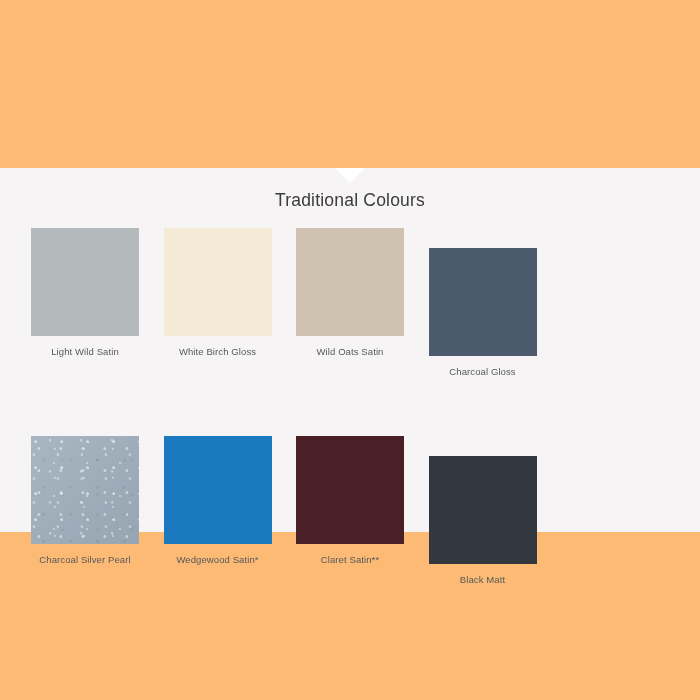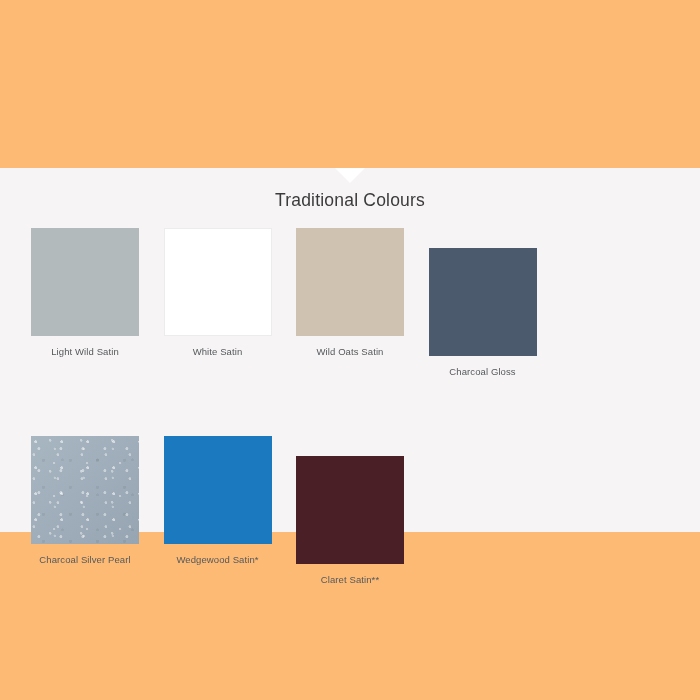--- a/index.html
+++ b/index.html
@@ -134,25 +134,25 @@
 
     <div class="swatch-grid">
 
       <div class="swatch-row">
 
         <div class="swatch-cell">
           <span class="swatch-chip" style="background-color: rgb(178, 186, 187);"></span>
           <span class="swatch-label">Light Wild Satin</span>
         </div>
 
+        <div class="swatch-cell">
+          <span class="swatch-chip" style="background-color: rgb(244, 234, 214);"></span>
+          <span class="swatch-label">White Birch Gloss</span>
+        </div>
 
-        <div class="swatch-cell">
-          <span class="swatch-chip bordered" style="background-color: rgb(255, 255, 255);"></span>
-          <span class="swatch-label">White Satin</span>
-        </div>
 
         <div class="swatch-cell">
           <span class="swatch-chip" style="background-color: rgb(207, 194, 176);"></span>
           <span class="swatch-label">Wild Oats Satin</span>
         </div>
 
         <div class="swatch-cell">
           <span class="swatch-chip" style="background-color: rgb(76, 90, 109);"></span>
           <span class="swatch-label">Charcoal Gloss</span>
         </div>
@@ -170,18 +170,22 @@
           <span class="swatch-chip" style="background-color: rgb(27, 121, 192);"></span>
           <span class="swatch-label">Wedgewood Satin*</span>
         </div>
 
         <div class="swatch-cell">
           <span class="swatch-chip" style="background-color: rgb(74, 31, 38);"></span>
           <span class="swatch-label">Claret Satin**</span>
         </div>
 
 
+        <div class="swatch-cell">
+          <span class="swatch-chip" style="background-color: rgb(51, 55, 63);"></span>
+          <span class="swatch-label">Black Matt</span>
+        </div>
 
       </div>
 
     </div>
   </div>
 </div>
 
 </body></html>

